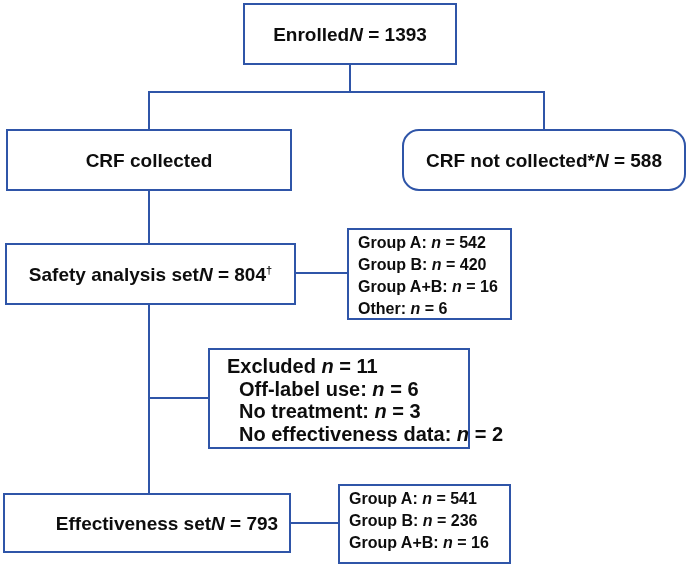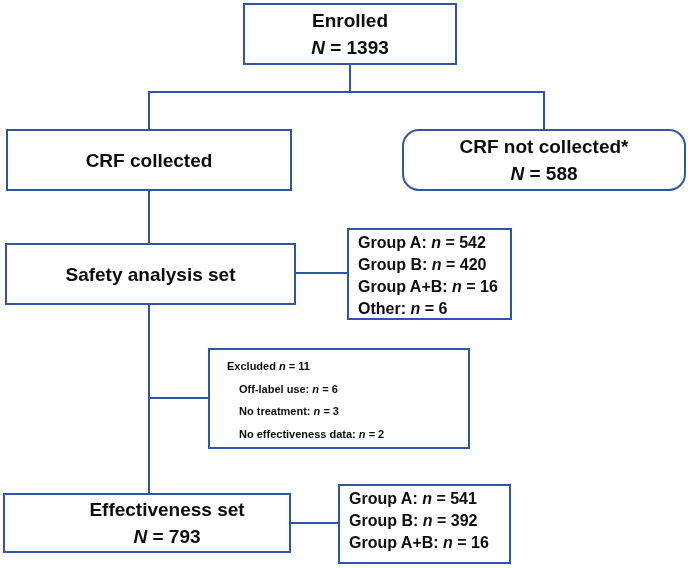--- a/index.html
+++ b/index.html
@@ -14,35 +14,35 @@
     color: #0d0d0d;
     overflow: hidden;
   }
   .box {
     position: absolute;
     border: 2px solid #2f55a8;
     background: #ffffff;
   }
   .center-box {
     display: flex;
-    flex-direction: column;
+    flex-direction: row;
     align-items: center;
     justify-content: center;
     text-align: center;
     font-size: 19px;
     line-height: 27px;
   }
   .side-box {
     font-size: 16px;
     line-height: 22px;
     padding: 2px 4px 0 9px;
     white-space: nowrap;
   }
   .excluded-box {
-    font-size: 11px;
+    font-size: 20px;
     line-height: 22.5px;
     padding: 5px 4px 0 17px;
     white-space: nowrap;
   }
   .indent { padding-left: 12px; }
   .line {
     position: absolute;
     background: #2f55a8;
   }
   i { font-style: italic; }
@@ -72,20 +72,21 @@
     <div>CRF collected</div>
   </div>
 
   <div class="box center-box" style="left:402px; top:129px; width:284px; height:62px;border-radius:17px;">
     <div>CRF not collected*</div>
     <div><i>N</i> <span>= 588</span></div>
   </div>
 
   <div class="box center-box" style="left:5px; top:243px; width:291px; height:62px;">
     <div>Safety analysis set</div>
+    <div><i>N</i> <span>= 804</span><sup>†</sup></div>
   </div>
 
   <div class="box side-box" style="left:347px; top:228px; width:165px; height:92px;">
     <div><span>Group A:</span> <i>n</i> <span>= 542</span></div>
     <div><span>Group B:</span> <i>n</i> <span>= 420</span></div>
     <div><span>Group A+B:</span> <i>n</i> <span>= 16</span></div>
     <div><span>Other:</span> <i>n</i> <span>= 6</span></div>
   </div>
 
   <div class="box excluded-box" style="left:208px; top:348px; width:262px; height:101px;">
@@ -95,17 +96,17 @@
     <div class="indent"><span>No effectiveness data:</span> <i>n</i> <span>= 2</span></div>
   </div>
 
   <div class="box center-box" style="left:3px; top:493px; width:288px; height:60px;padding-left:40px;">
     <div>Effectiveness set</div>
     <div><i>N</i> <span>= 793</span></div>
   </div>
 
   <div class="box side-box" style="left:338px; top:484px; width:173px; height:80px; ">
     <div><span>Group A:</span> <i>n</i> <span>= 541</span></div>
-    <div><span>Group B:</span> <i>n</i> <span>= 392</span></div>
+    <div><span>Group B:</span> <i>n</i> <span>= 236</span></div>
     <div><span>Group A+B:</span> <i>n</i> <span>= 16</span></div>
   </div>
 
 </div>
 
 </body></html>

